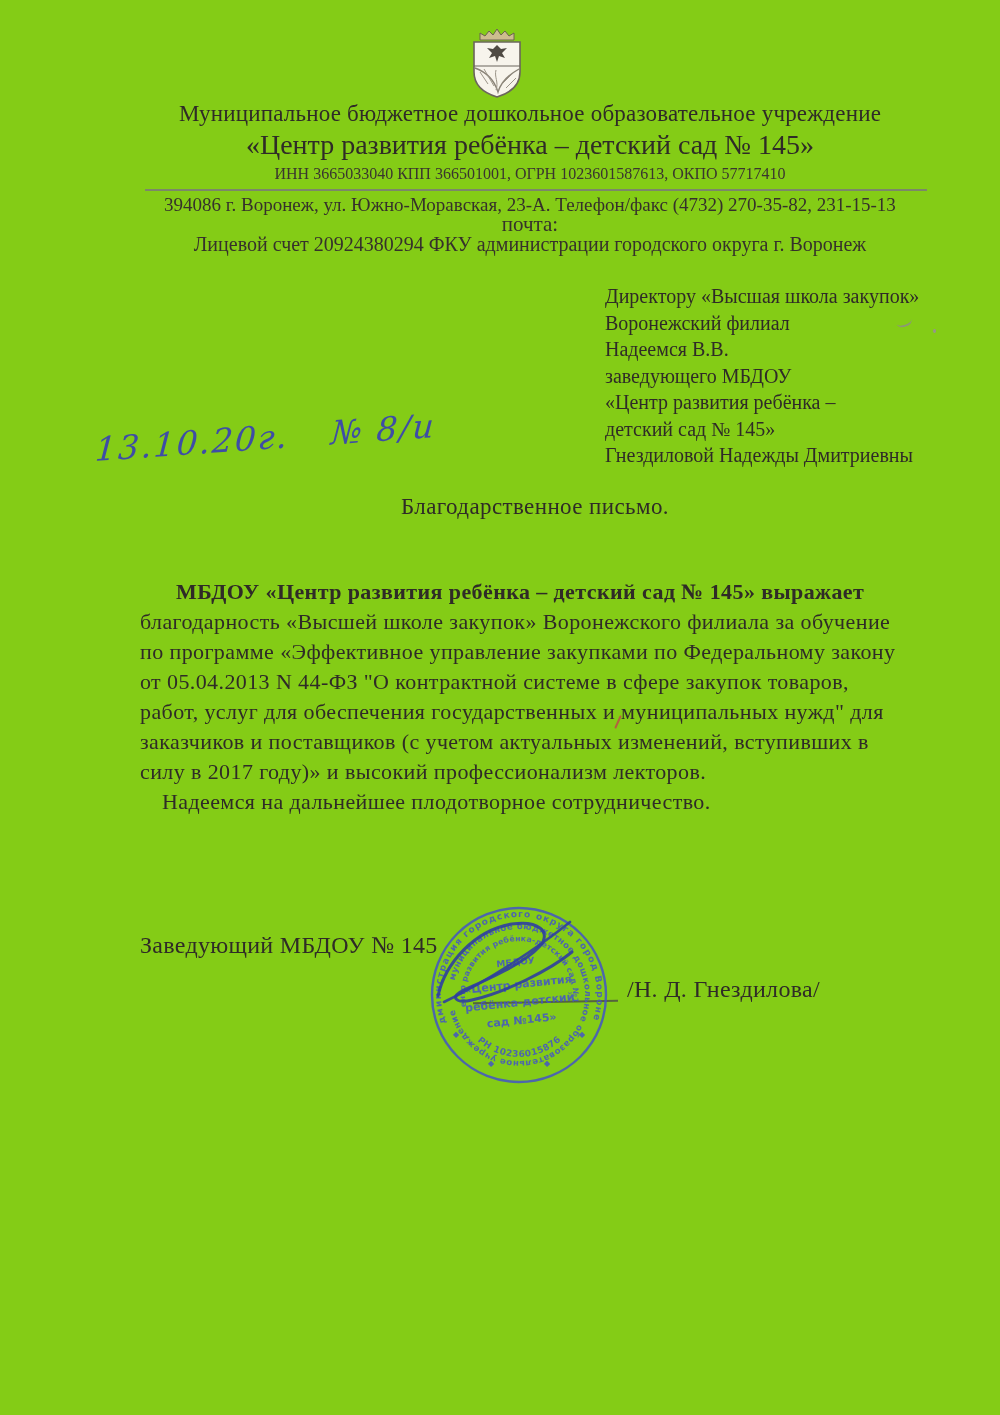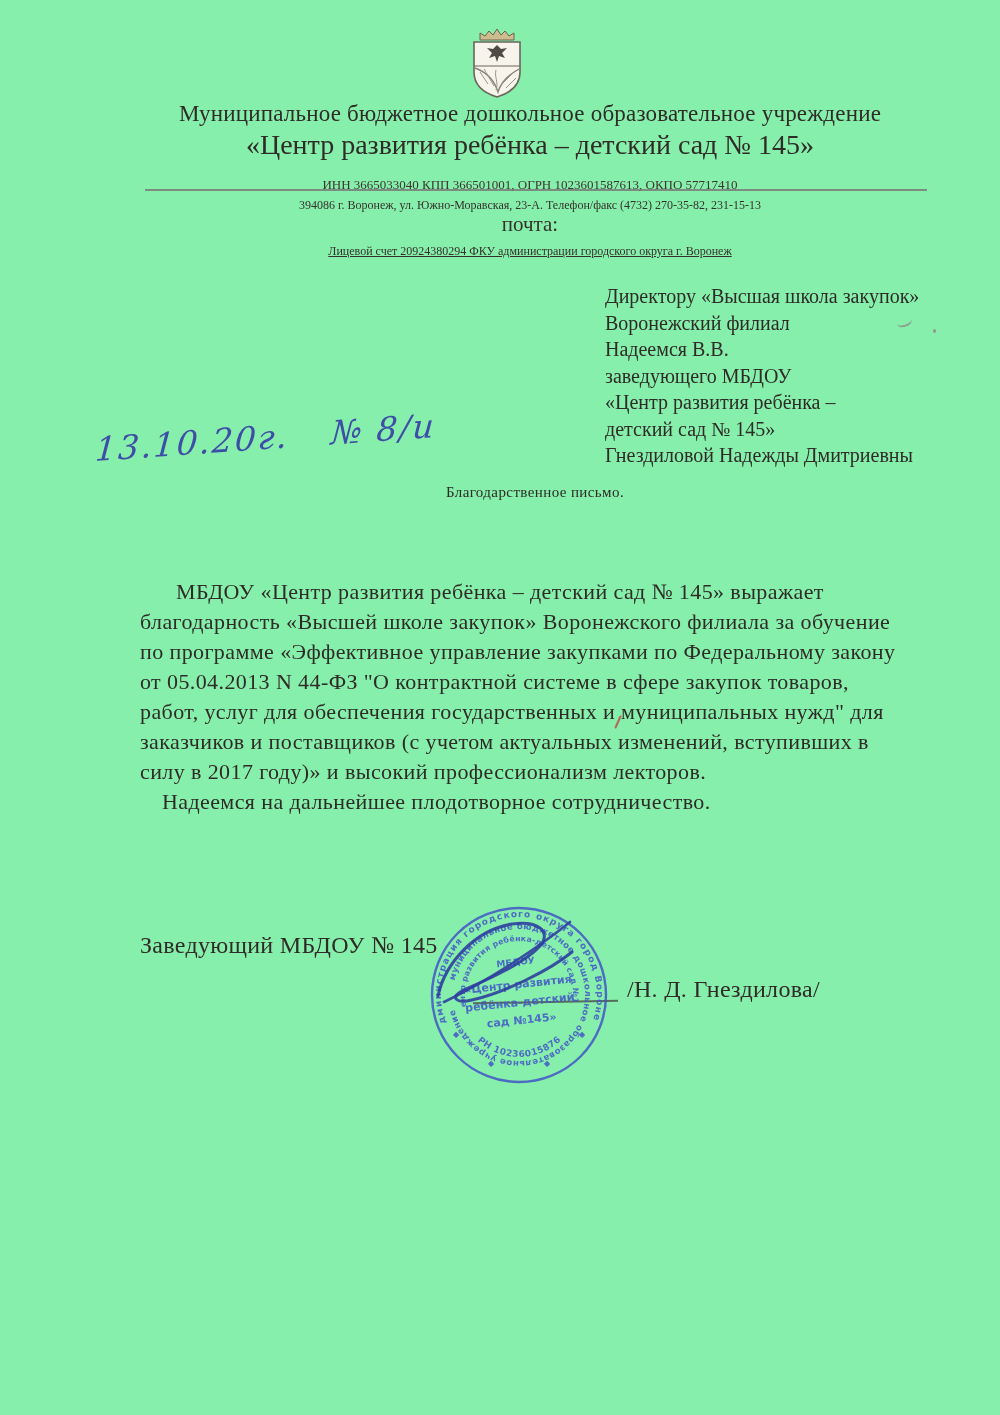--- a/index.html
+++ b/index.html
@@ -1,46 +1,46 @@
 <!DOCTYPE html>
 <html><head>
 <meta charset="utf-8">
 <style>
   html,body{margin:0;padding:0;background:#e8e6e1;}
   .page{
     position:relative;width:1000px;height:1415px;margin:0 auto;
-    background:#86efac;overflow:hidden;
+    background:#84cc16;overflow:hidden;
     font-family:"Liberation Serif", serif;color:#2f2b27;
   }
   .abs{position:absolute;}
   
   .lh-block{left:60px;top:100px;width:940px;text-align:center;}
   .org1{font-size:23px;line-height:27px;letter-spacing:.2px;}
   .org2{font-size:28px;line-height:29px;margin-top:3px;}
-  .reqs{font-size:13px;line-height:20px;margin-top:16px;color:#3a352f;}
+  .reqs{font-size:16px;line-height:20px;margin-top:5px;color:#3a352f;}
   .rule{left:145px;top:189px;width:782px;border-top:2px solid #7a7a78;opacity:.85;}
   .addr-block{left:60px;top:195px;width:940px;text-align:center;color:#36312b;}
-  .addr1{font-size:12px;line-height:20px;}
+  .addr1{font-size:19px;line-height:20px;}
   .mail{font-size:21px;line-height:18px;}
-  .acct{font-size:12px;line-height:20px;margin-top:8px;text-decoration:underline;}
+  .acct{font-size:20px;line-height:20px;margin-top:1px;}
   
   .recipient{left:605px;top:283px;width:345px;font-size:20px;line-height:26.5px;}
   
   .handwritten{
     left:95px;top:418px;font-size:33px;color:#3e4da6;
     font-style:italic;transform:rotate(-4deg);letter-spacing:2px;
     font-family:"DejaVu Serif", serif;
   }
   .handwritten .hw-num{margin-left:42px;}
   .hw-inner{display:inline-block;transform:skewX(-8deg);}
   
-  .title{left:70px;top:484px;width:930px;text-align:center;font-size:15px;letter-spacing:.4px;}
+  .title{left:70px;top:494px;width:930px;text-align:center;font-size:23px;letter-spacing:.4px;}
   
   .body-text{left:140px;top:577px;width:800px;font-size:22px;line-height:30px;letter-spacing:.4px;}
-  .body-text .l0{padding-left:36px;}
+  .body-text .l0{padding-left:36px;font-weight:bold;}
   .body-text .p2{padding-left:22px;}
   
   .sign-pos{left:140px;top:932px;font-size:24px;letter-spacing:.3px;}
   .sign-name{left:627px;top:976px;font-size:24px;letter-spacing:.3px;}
   .sign-line{left:473px;top:1001px;width:145px;border-top:2px solid #4a4a48;transform:rotate(-1deg);opacity:.8;}
   
   .stamp{left:429px;top:905px;width:180px;height:180px;opacity:.85;}
   .stamp text{font-family:"DejaVu Sans", sans-serif;fill:#4355c7;font-weight:600;}
   .sig-svg{left:420px;top:908px;width:230px;height:120px;}
   

